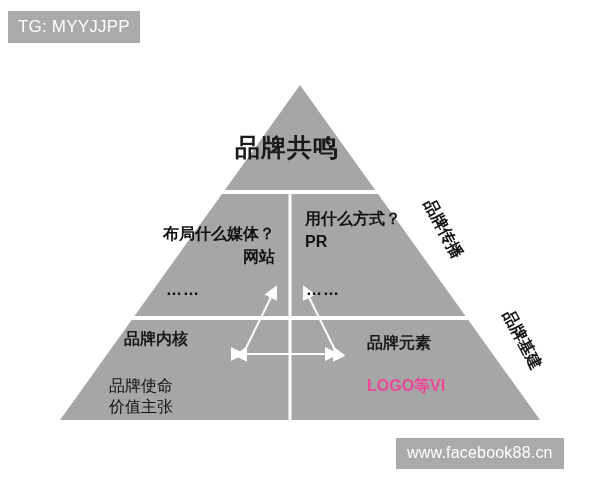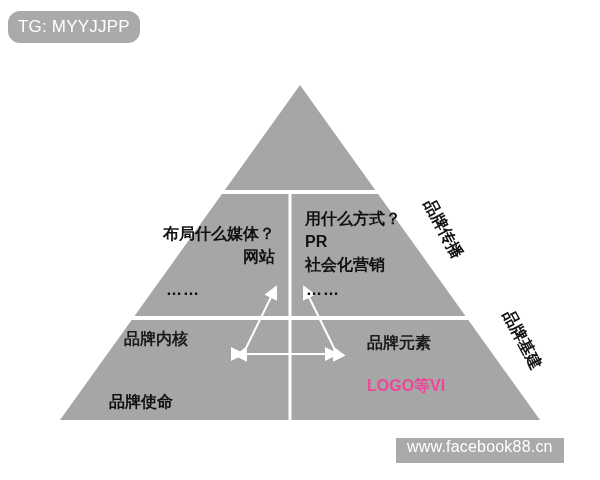--- a/index.html
+++ b/index.html
@@ -34,27 +34,26 @@
     color: #ffffff;
     font-size: 17px;
     line-height: 1;
     padding: 7px 10px 8px 10px;
     white-space: nowrap;
     letter-spacing: 0.2px;
   }
   #watermark-top {
     left: 8px;
     top: 11px;
-    border-radius: 12px;
   }
   #watermark-bottom {
     left: 396px;
     top: 438px;
     font-size: 16px;
-    padding: 1px 11px 8px 11px;
+    padding: 7px 11px 8px 11px;
   }
 
   
   .tier-text {
     position: absolute;
     color: #1a1a1a;
     white-space: nowrap;
   }
   #apex-label {
     left: 235px;
@@ -101,24 +100,23 @@
     left: 367px;
     top: 333px;
     font-size: 16px;
     font-weight: 700;
   }
   #base-left-block {
     position: absolute;
     left: 109px;
     top: 375px;
     font-size: 16px;
-    font-weight: 700;
+    font-weight: 400;
     line-height: 21px;
     color: #111111;
-    margin-top: 16px;
   }
   #base-right-block {
     position: absolute;
     left: 367px;
     top: 375px;
     font-size: 16px;
     font-weight: 700;
     line-height: 21px;
     color: #ec4899;
   }
@@ -165,37 +163,38 @@
         <polygon points="0 0, 7 3.5, 0 7" fill="#ffffff"></polygon>
       </marker>
     </defs>
     <g stroke="#ffffff" stroke-width="2" fill="none">
       <line x1="246" y1="348" x2="276" y2="287" marker-start="url(#arrowhead)" marker-end="url(#arrowhead)"></line>
       <line x1="334" y1="348" x2="304" y2="287" marker-start="url(#arrowhead)" marker-end="url(#arrowhead)"></line>
       <line x1="243" y1="354" x2="337" y2="354" marker-start="url(#arrowhead)" marker-end="url(#arrowhead)"></line>
     </g>
   </svg>
 
+  <div class="tier-text" id="apex-label">品牌共鸣</div>
 
   <div class="mid-block" id="mid-left-block">
     <div>布局什么媒体？</div>
     <div>网站</div>
   </div>
   <div class="dots" id="mid-left-dots">……</div>
 
   <div class="mid-block" id="mid-right-block">
     <div>用什么方式？</div>
     <div>PR</div>
-    <div>社会化营销</div>
   </div>
   <div class="dots" id="mid-right-dots">……</div>
 
   <div class="tier-text" id="base-left-heading">品牌内核</div>
   <div id="base-left-block">
     <div>品牌使命</div>
+    <div>价值主张</div>
   </div>
 
   <div class="tier-text" id="base-right-heading">品牌元素</div>
   <div id="base-right-block">
     <div>LOGO等VI</div>
   </div>
 
   <div class="side-label" id="side-label-communication">品牌传播</div>
   <div class="side-label" id="side-label-infrastructure">品牌基建</div>
 

